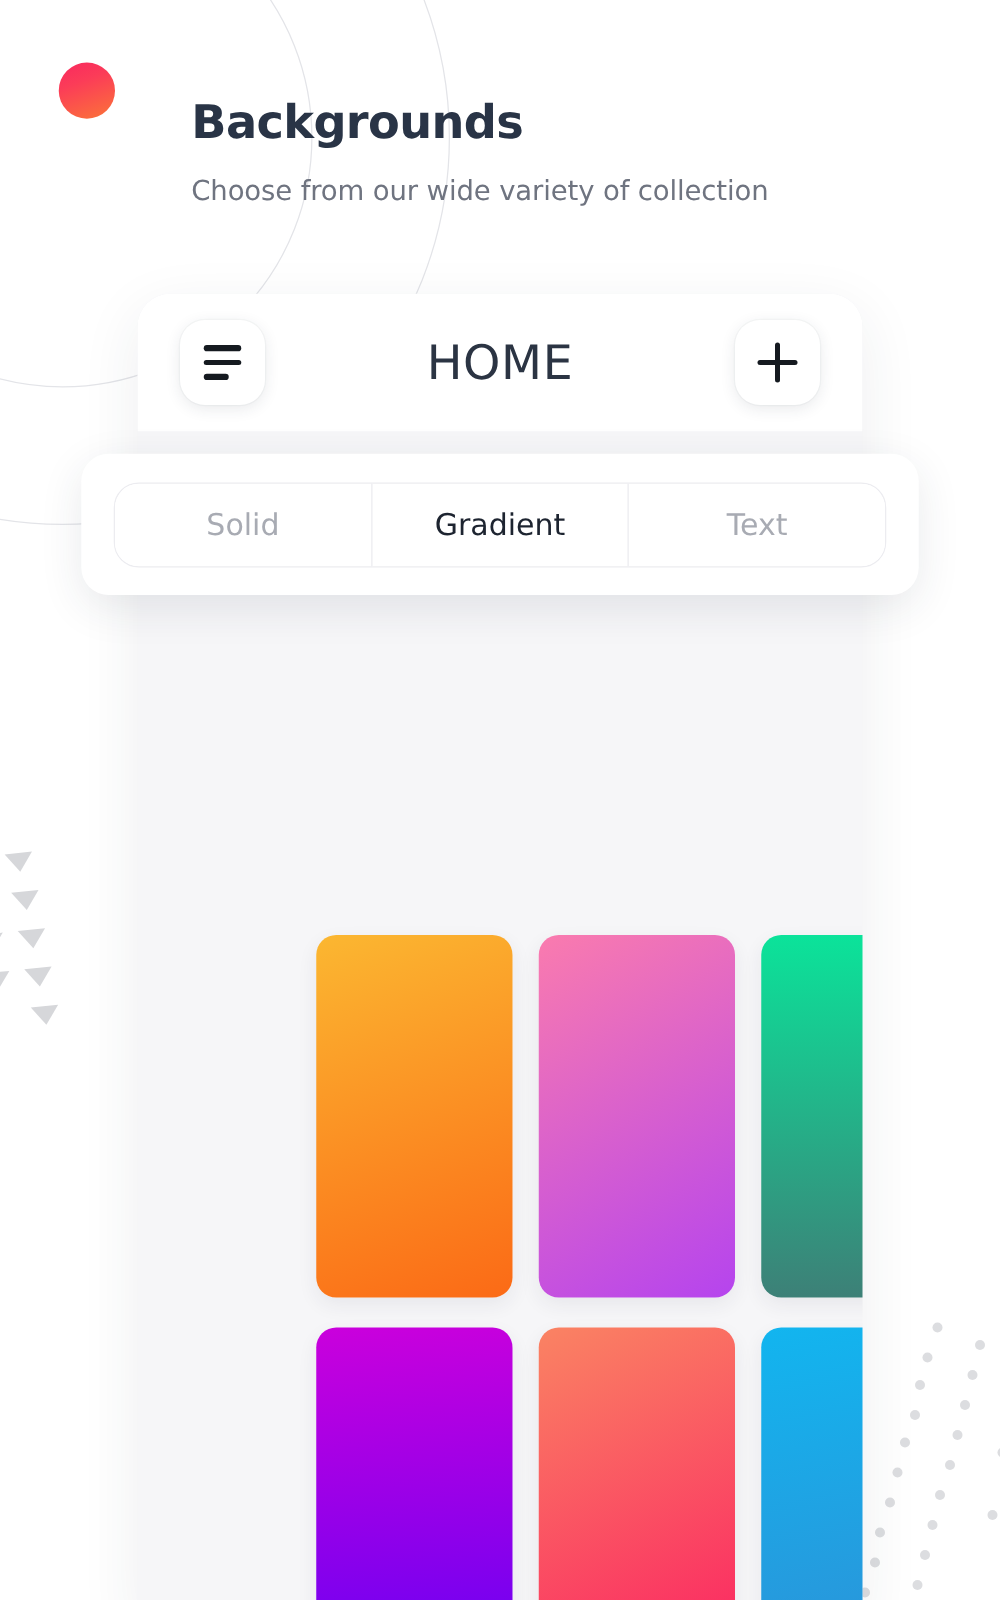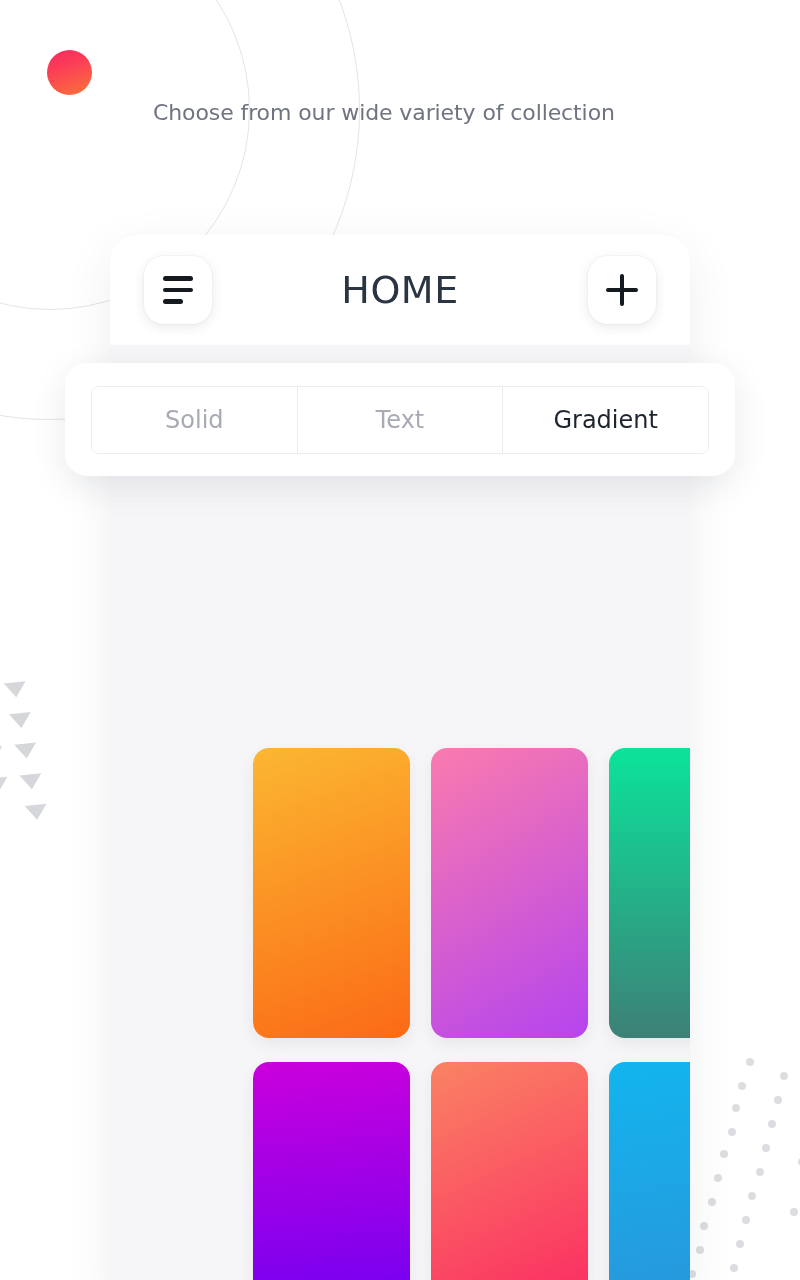--- a/index.html
+++ b/index.html
@@ -198,21 +198,21 @@
     box-shadow: 0 10px 34px rgba(40,48,66,0.10);
     display: flex;
     align-items: center;
     justify-content: center;
     z-index: 4;
   }
   .segmented {
     display: flex;
     width: 618px;
     height: 68px;
-    border-radius: 8px;
+    border-radius: 20px;
     border: 1px solid #ececf0;
     overflow: hidden;
   }
   .seg-item {
     flex: 1;
     display: flex;
     align-items: center;
     justify-content: center;
     font-size: 24px;
     color: #a8abb3;
@@ -282,20 +282,21 @@
       <div class="dot" style="left: 88px; top: 142px; background: rgb(220, 221, 224);"></div>
       <div class="dot" style="left: 82px; top: 166px; background: rgb(220, 221, 224);"></div>
       <div class="dot" style="left: 76px; top: 190px; background: rgb(220, 221, 224);"></div>
       <div class="dot" style="left: 70px; top: 214px; background: rgb(220, 221, 224);"></div>
       <div class="dot" style="left: 138px; top: 108px; background: rgb(220, 221, 224);"></div>
       <div class="dot" style="left: 130px; top: 158px; background: rgb(220, 221, 224);"></div>
     </div>
 </div>
 
 <div class="header">
+  <div class="page-title">Backgrounds</div>
   <div class="page-subtitle">Choose from our wide variety of collection</div>
 </div>
 
 <div class="phone-card">
 
   <div class="topbar">
     <div class="icon-btn hamburger">
       <i></i>
       <i></i>
       <i></i>
@@ -312,16 +313,16 @@
       <div class="swatch" style="background: linear-gradient(rgb(11, 227, 154) 0%, rgb(61, 128, 119) 100%);"></div>
       <div class="swatch" style="background: linear-gradient(175deg, rgb(202, 0, 220) 0%, rgb(98, 0, 245) 100%);"></div>
       <div class="swatch" style="background: linear-gradient(155deg, rgb(250, 131, 99) 0%, rgb(251, 30, 98) 100%);"></div>
       <div class="swatch" style="background: linear-gradient(170deg, rgb(18, 181, 239) 0%, rgb(46, 143, 214) 100%);"></div>
     </div>
 </div>
 
 <div class="tabs-card">
   <div class="segmented" id="segmented">
       <div class="seg-item">Solid</div>
+      <div class="seg-item active">Gradient</div>
       <div class="seg-item">Text</div>
-      <div class="seg-item active">Gradient</div>
     </div>
 </div>
 
 </body></html>

